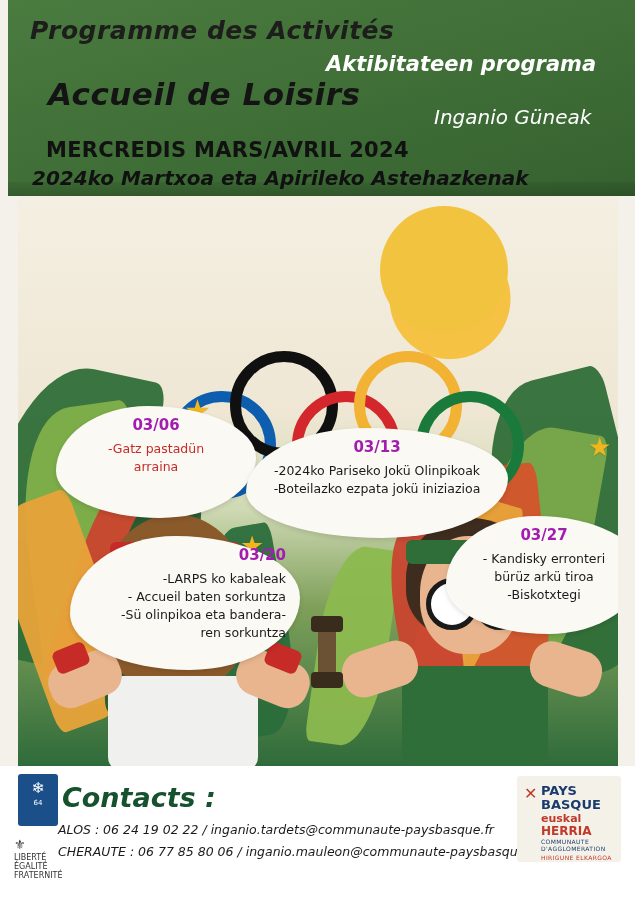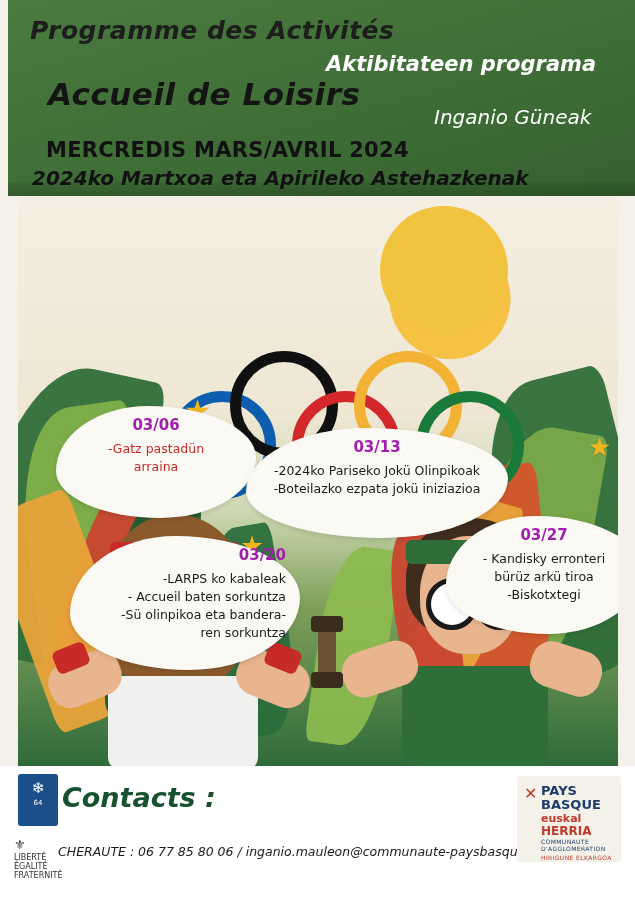--- a/index.html
+++ b/index.html
@@ -396,20 +396,21 @@
   </div>
 
   <div class="footer">
     <div class="logo-cd">64</div>
     <div class="logo-lib">
       <span class="glyphs">⚜</span>
       <span>LIBERTÉ ÉGALITÉ FRATERNITÉ</span>
     </div>
 
     <div class="f-contacts">Contacts :</div>
+    <div class="f-line1">ALOS : 06 24 19 02 22 / inganio.tardets@communaute-paysbasque.fr</div>
     <div class="f-line2">CHERAUTE :  06 77 85 80 06 / inganio.mauleon@communaute-paysbasque.fr</div>
 
     <div class="logo-pb">
       <span class="pb-x">✕</span>
       <span class="pb-pays">PAYS</span>
       <span class="pb-basq">BASQUE</span>
       <span class="pb-eusk">euskal</span>
       <span class="pb-herr">HERRIA</span>
       <span class="pb-com">COMMUNAUTE</span>
       <span class="pb-agg">D'AGGLOMERATION</span>

